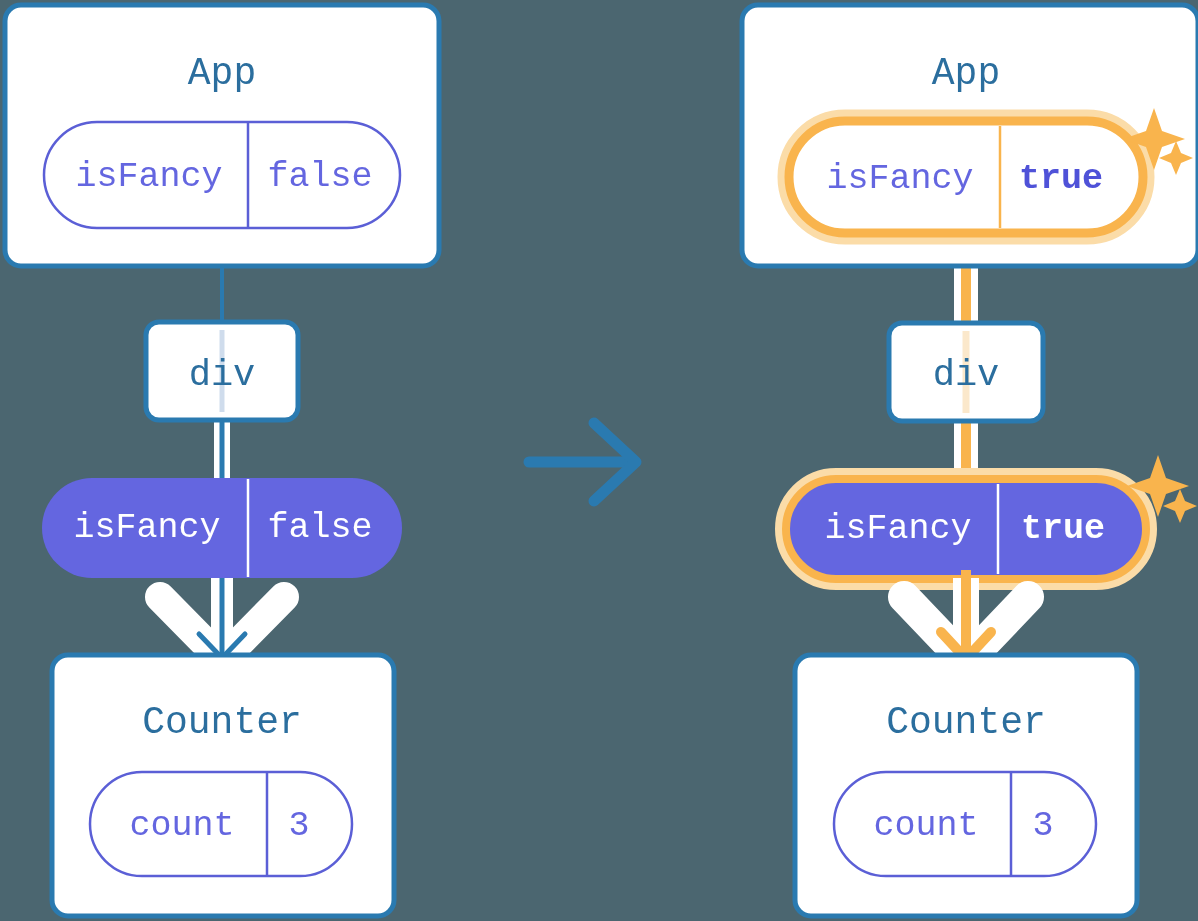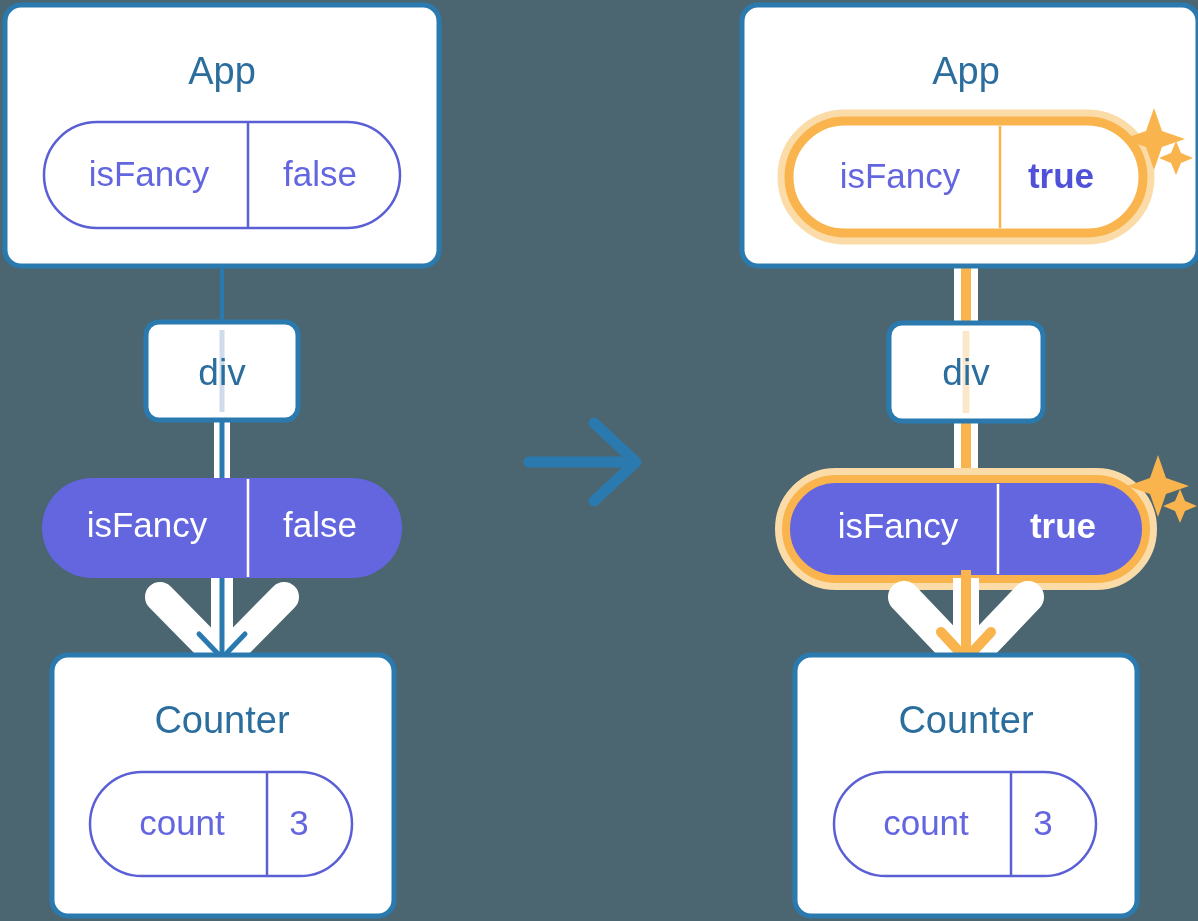--- a/index.html
+++ b/index.html
@@ -3,21 +3,21 @@
 <meta charset="utf-8">
 <style>
   html,body{margin:0;padding:0;}
   body{
     width:1198px;height:921px;
     background:#4b6670;
     font-family:"Liberation Sans", sans-serif;
     overflow:hidden;
     position:relative;
   }
-  #stage{position:absolute;inset:0;width:1198px;height:763px;}
+  #stage{position:absolute;inset:0;width:1198px;height:763px;font-family:Liberation Mono, monospace;}
   svg.layer{position:absolute;left:0;top:0;width:1198px;height:921px;}
   .txt{dominant-baseline:middle;text-anchor:middle;}
 </style>
 </head>
 <body>
 
 <div id="stage">
 
   <svg class="layer" viewBox="0 0 1198 921">
 

